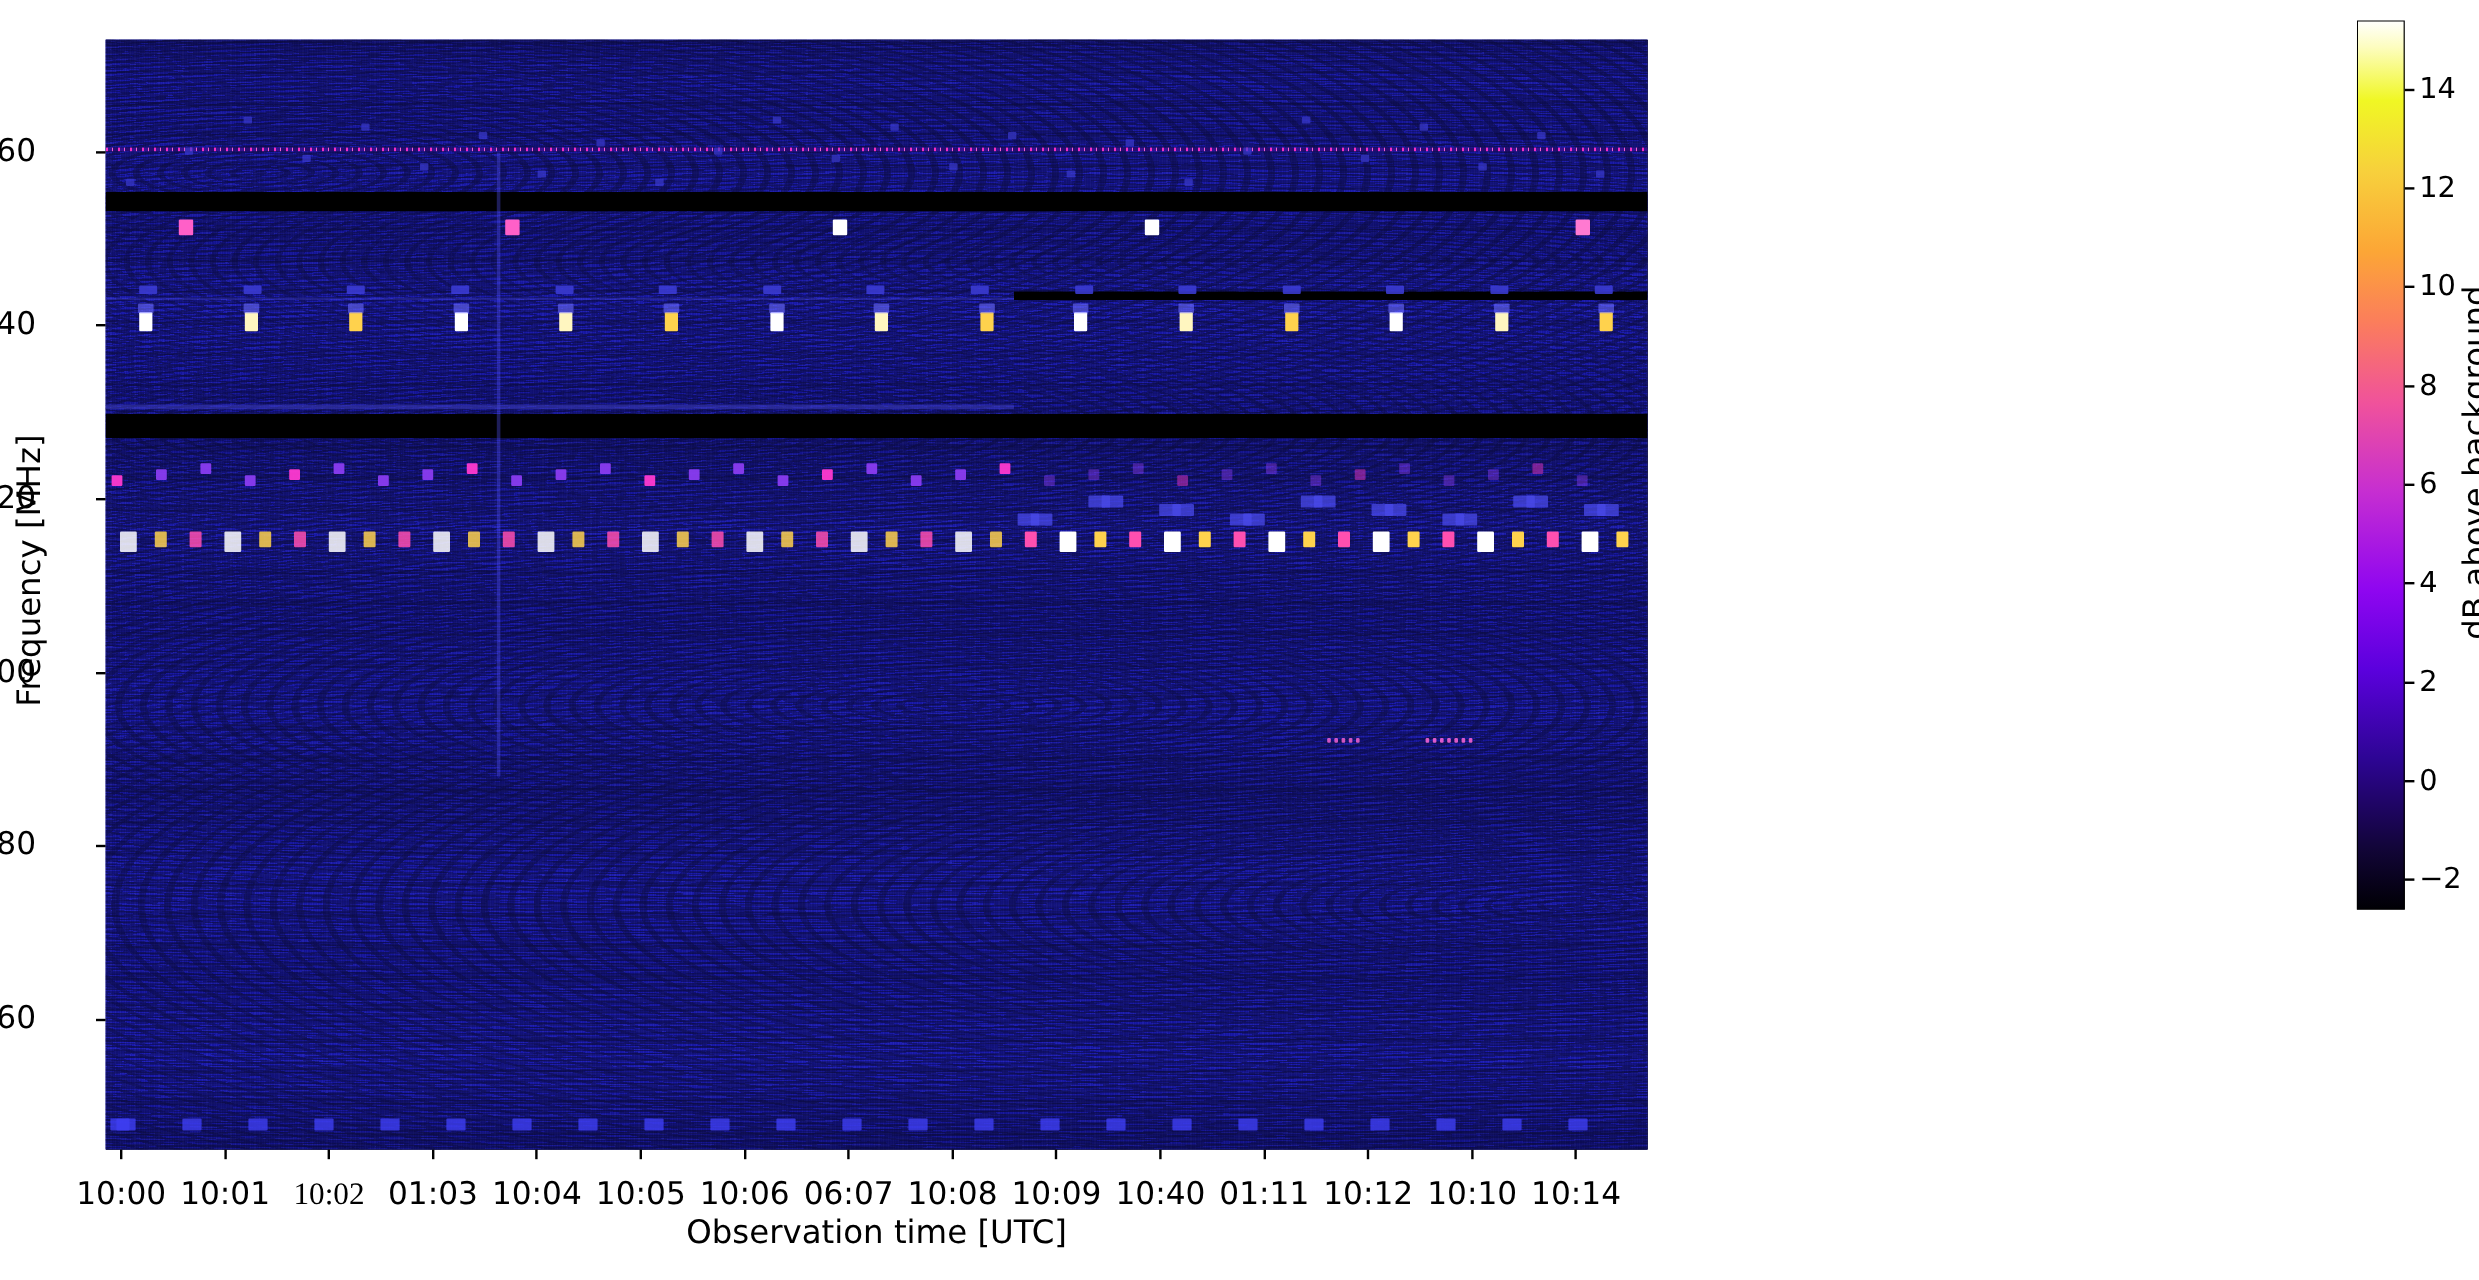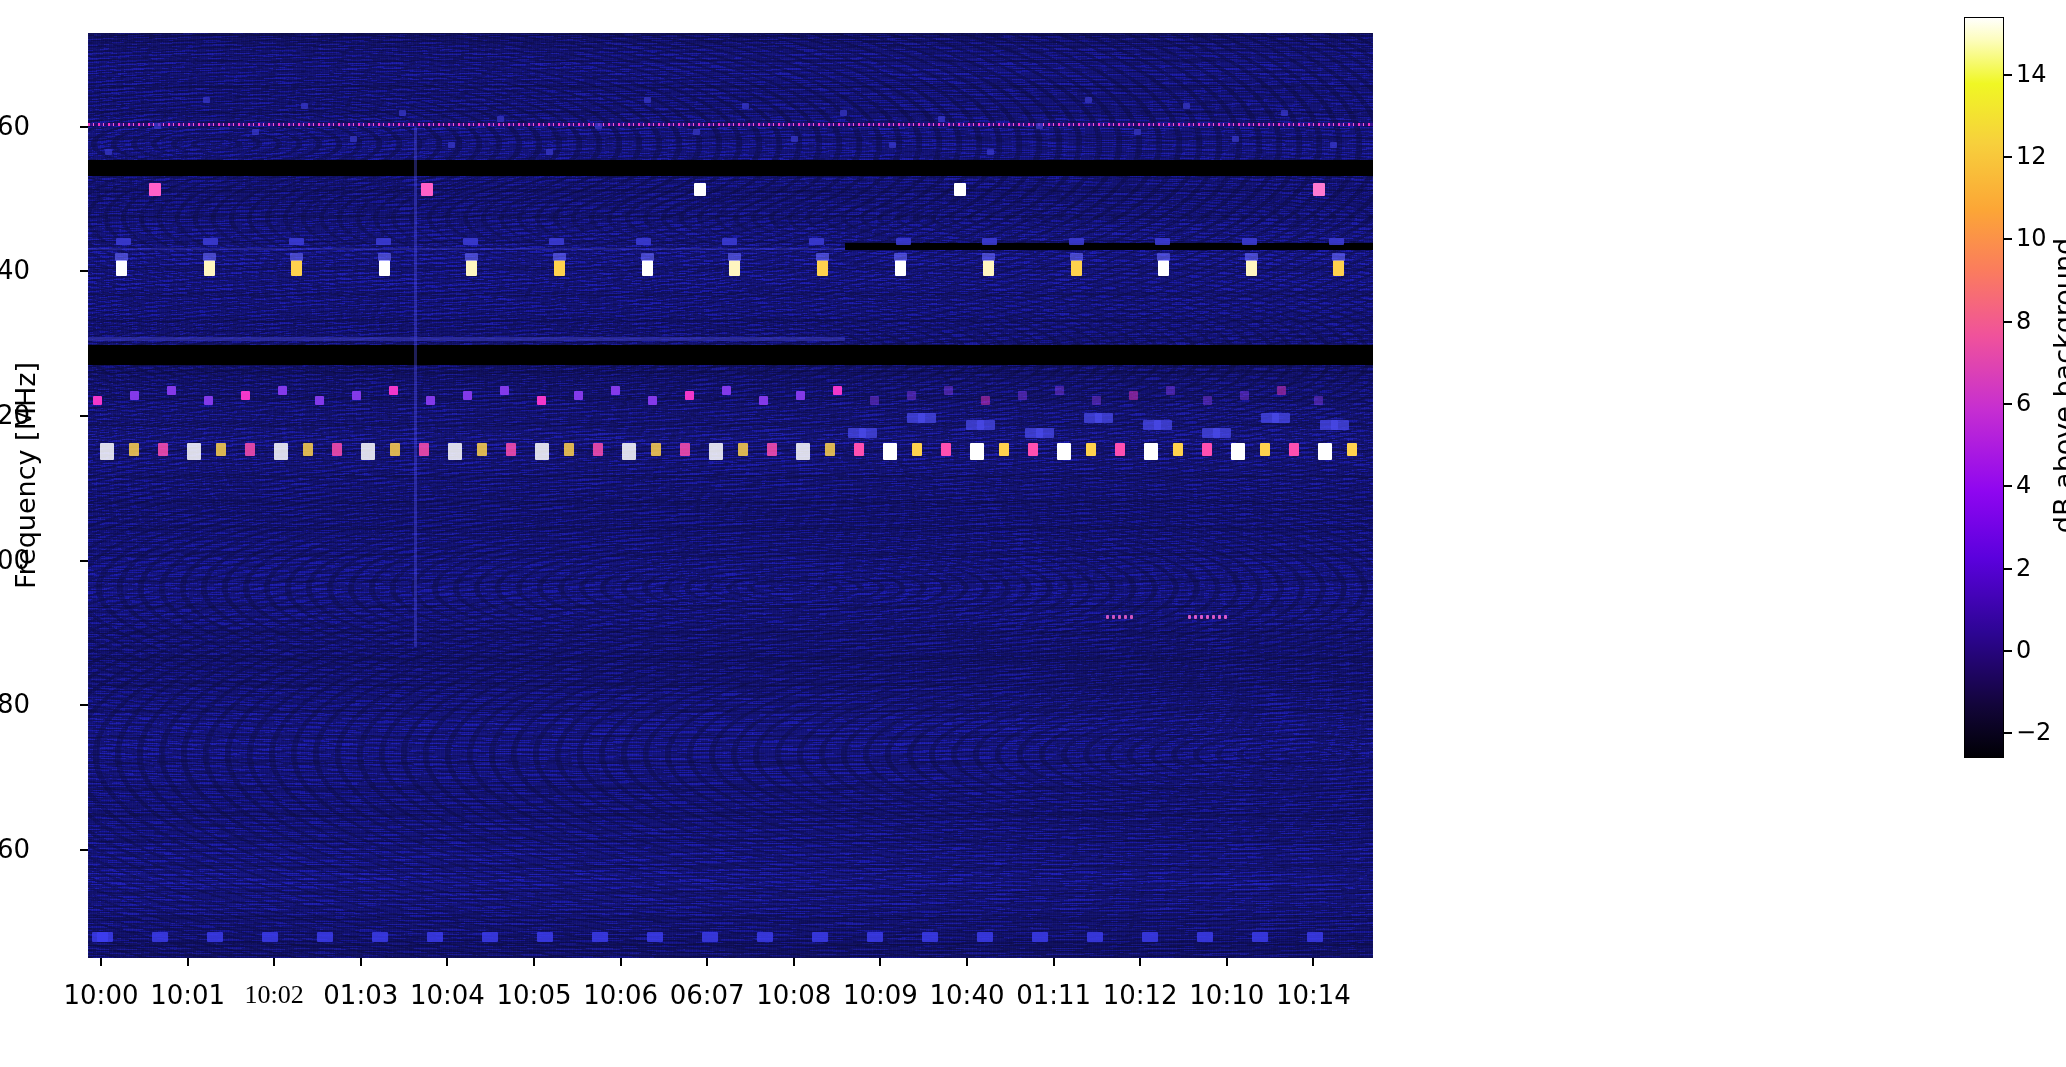--- a/index.html
+++ b/index.html
@@ -436,20 +436,21 @@
       <div class="xlab" style="left: 907px; width: 120px;">10:40</div>
       <div class="xtick" style="left: 1052.6px;"></div>
       <div class="xlab" style="left: 993.6px; width: 120px;">01:11</div>
       <div class="xtick" style="left: 1139.2px;"></div>
       <div class="xlab" style="left: 1080.2px; width: 120px;">10:12</div>
       <div class="xtick" style="left: 1225.8px;"></div>
       <div class="xlab" style="left: 1166.8px; width: 120px;">10:10</div>
       <div class="xtick" style="left: 1312.4px;"></div>
       <div class="xlab" style="left: 1253.4px; width: 120px;">10:14</div>
     </div>
+  <div id="xlabel">Observation time [UTC]</div>
 
   <div id="cbar"></div>
   <div id="cticks">
       <div class="ctick" style="top: 73.6333px;"></div>
       <div class="clab" style="top: 59.6333px;">14</div>
       <div class="ctick" style="top: 155.967px;"></div>
       <div class="clab" style="top: 141.967px;">12</div>
       <div class="ctick" style="top: 238.3px;"></div>
       <div class="clab" style="top: 224.3px;">10</div>
       <div class="ctick" style="top: 320.633px;"></div>

